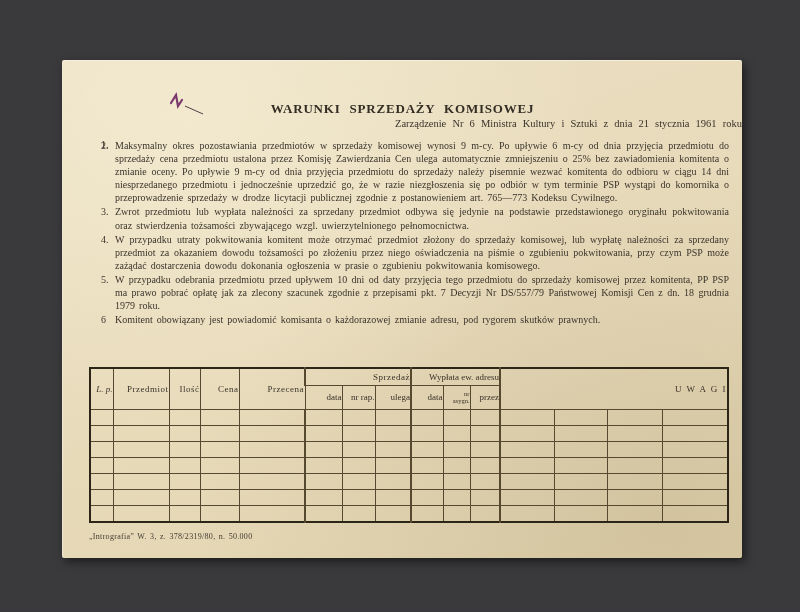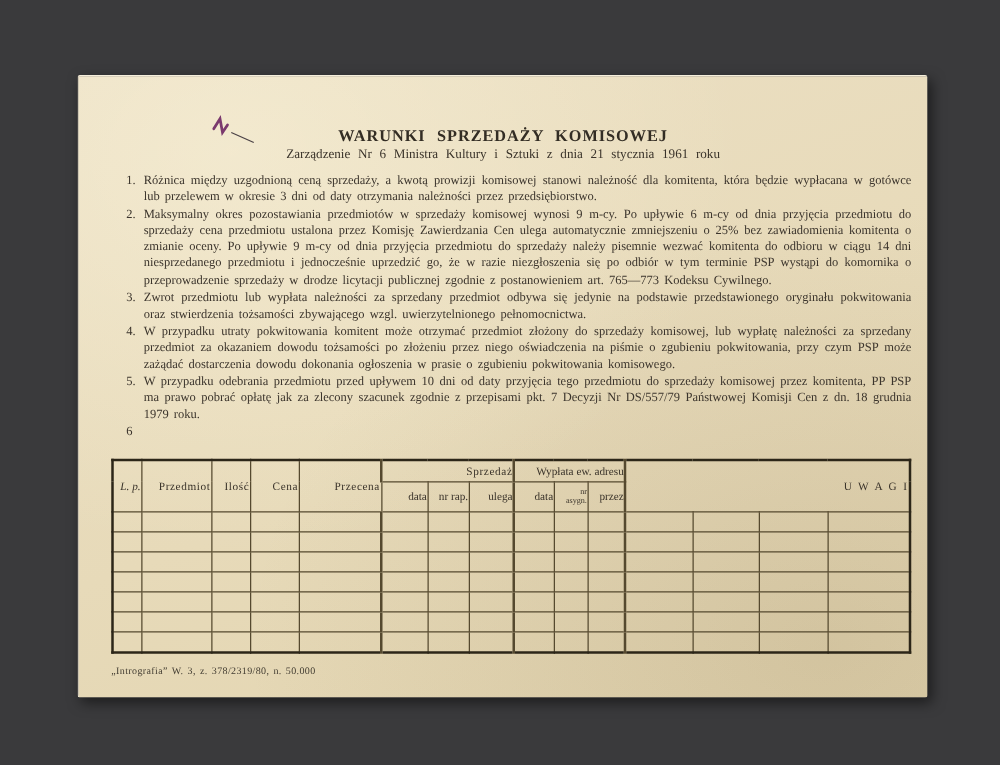--- a/index.html
+++ b/index.html
@@ -17,21 +17,21 @@
     border-top:1px solid #f6efdc;border-left:1px solid #f0e7d0;
     border-radius:2px;
     box-shadow:3px 4px 10px rgba(0,0,0,0.5);
     color:#3b342c;
   }
   .doc-title{
     position:absolute;left:0;right:0;top:40px;text-align:center;
     font-size:13px;font-weight:bold;letter-spacing:0.8px;word-spacing:5px;color:#332d24;
   }
   .doc-subtitle{
-    position:absolute;left:0;right:0;top:57px;text-align:center;
+    position:absolute;left:0;right:0;top:57px;text-align:right;
     font-size:10.5px;word-spacing:3.5px;color:#3a332a;
   }
   .terms-list{
     position:absolute;left:38px;right:13px;top:77px;
     font-size:10px;line-height:13.1px;text-align:justify;word-spacing:1.6px;
   }
   .term-item{position:relative;padding-left:14px;margin-bottom:1px;}
   .term-num{position:absolute;left:0;top:0;}
   .ink-mark{position:absolute;left:104px;top:30px;width:46px;height:30px;}
   table.ctable{
@@ -73,26 +73,26 @@
   <svg class="ink-mark" viewBox="0 0 46 30">
     <path d="M4,12 L9,4 L11,15 L15,9" fill="none" stroke-width="2.2" stroke-linecap="round" stroke="#7b3a6e"></path>
     <path d="M18,15 L36,23" fill="none" stroke="#4a4145" stroke-width="1"></path>
   </svg>
 
   <div class="doc-title">WARUNKI SPRZEDAŻY KOMISOWEJ</div>
 
   <div class="doc-subtitle">Zarządzenie Nr 6 Ministra Kultury i Sztuki z dnia 21 stycznia 1961 roku</div>
 
   <div class="terms-list" id="terms-list">
-      <div class="term-item"><span class="term-num">1.</span><span>Różnica między uzgodnioną ceną sprzedaży, a kwotą prowizji komisowej stanowi należność dla komitenta, która będzie wypłacana w gotówce lub przelewem w okresie 3 dni od daty otrzymania należności przez przedsiębiorstwo.</span></div>
+      <div class="term-item"><span class="term-num">1.</span></div>
       <div class="term-item"><span class="term-num">2.</span><span>Maksymalny okres pozostawiania przedmiotów w sprzedaży komisowej wynosi 9 m-cy. Po upływie 6 m-cy od dnia przyjęcia przedmiotu do sprzedaży cena przedmiotu ustalona przez Komisję Zawierdzania Cen ulega automatycznie zmniejszeniu o 25% bez zawiadomienia komitenta o zmianie oceny. Po upływie 9 m-cy od dnia przyjęcia przedmiotu do sprzedaży należy pisemnie wezwać komitenta do odbioru w ciągu 14 dni niesprzedanego przedmiotu i jednocześnie uprzedzić go, że w razie niezgłoszenia się po odbiór w tym terminie PSP wystąpi do komornika o przeprowadzenie sprzedaży w drodze licytacji publicznej zgodnie z postanowieniem art. 765—773 Kodeksu Cywilnego.</span></div>
       <div class="term-item"><span class="term-num">3.</span><span>Zwrot przedmiotu lub wypłata należności za sprzedany przedmiot odbywa się jedynie na podstawie przedstawionego oryginału pokwitowania oraz stwierdzenia tożsamości zbywającego wzgl. uwierzytelnionego pełnomocnictwa.</span></div>
       <div class="term-item"><span class="term-num">4.</span><span>W przypadku utraty pokwitowania komitent może otrzymać przedmiot złożony do sprzedaży komisowej, lub wypłatę należności za sprzedany przedmiot za okazaniem dowodu tożsamości po złożeniu przez niego oświadczenia na piśmie o zgubieniu pokwitowania, przy czym PSP może zażądać dostarczenia dowodu dokonania ogłoszenia w prasie o zgubieniu pokwitowania komisowego.</span></div>
       <div class="term-item"><span class="term-num">5.</span><span>W przypadku odebrania przedmiotu przed upływem 10 dni od daty przyjęcia tego przedmiotu do sprzedaży komisowej przez komitenta, PP PSP ma prawo pobrać opłatę jak za zlecony szacunek zgodnie z przepisami pkt. 7 Decyzji Nr DS/557/79 Państwowej Komisji Cen z dn. 18 grudnia 1979 roku.</span></div>
-      <div class="term-item"><span class="term-num">6</span></div>
+      <div class="term-item"><span class="term-num">6</span><span>Komitent obowiązany jest powiadomić komisanta o każdorazowej zmianie adresu, pod rygorem skutków prawnych.</span></div>
     </div>
 
   <table class="ctable" id="ctable">
     <colgroup>
       <col style="width:23px">
         <col style="width:56px">
         <col style="width:31px">
       <col style="width:39px">
         <col style="width:66px">
         <col style="width:37px">

